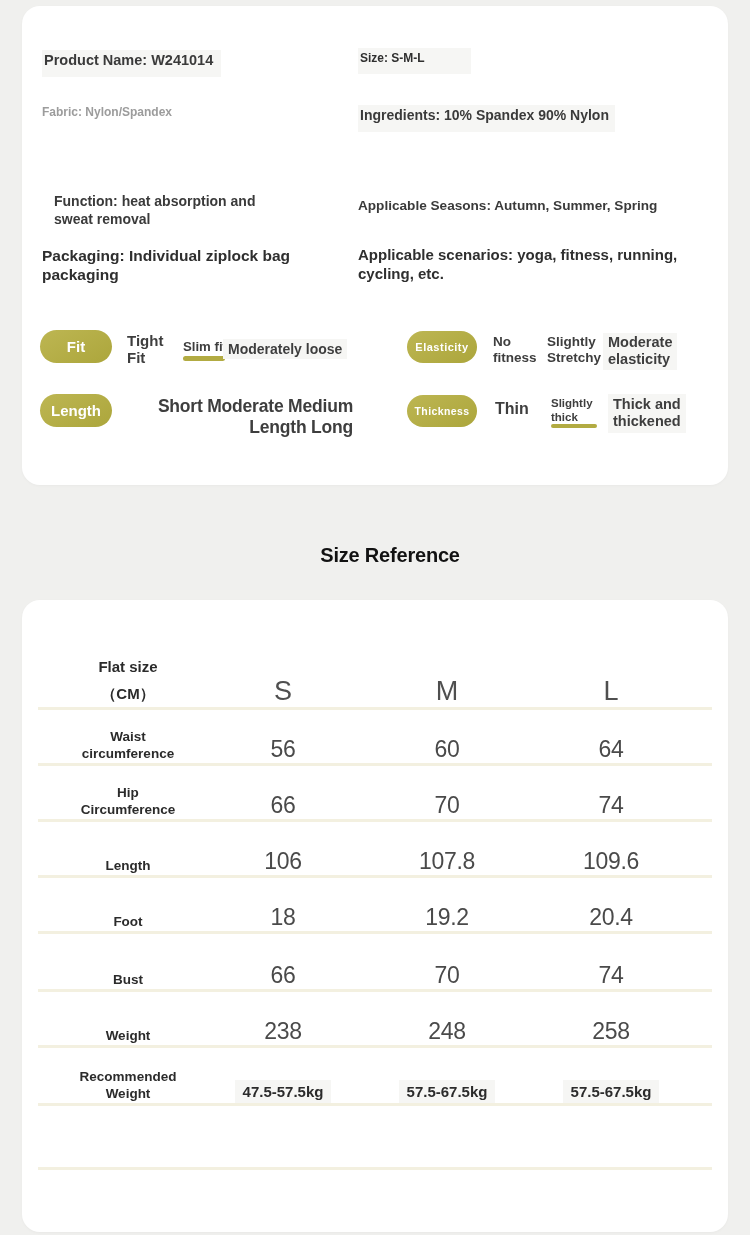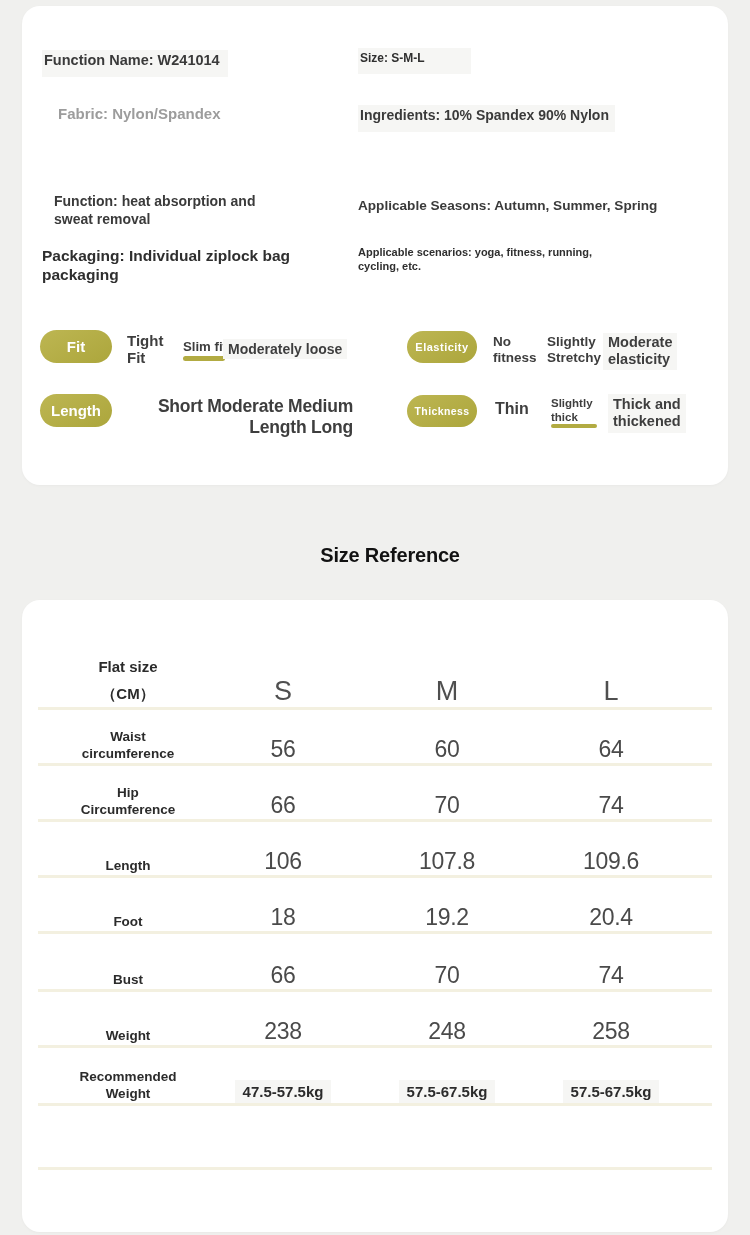--- a/index.html
+++ b/index.html
@@ -53,33 +53,33 @@
   .tval { font-size: 23px; font-weight: 400; color: #4a4a4a; letter-spacing: -0.3px; }
   .tval-bold { font-size: 15px; font-weight: bold; color: #2b2b2b; padding: 3px 8px; }
 </style>
 </head>
 <body>
 
 <div class="page">
 
   <section class="card card1"></section>
 
-  <div class="abs spec hl" style="left:42px; top:50px; font-size:14.5px; padding:2px 8px 9px 2px;">Function Name: W241014</div>
+  <div class="abs spec hl" style="left:42px; top:50px; font-size:14.5px; padding:2px 8px 9px 2px;">Product Name: W241014</div>
   <div class="abs spec big hl" style="left:358px; top:48px; font-size:12px; padding:3px 46px 9px 2px;">Size: S-M-L</div>
 
-  <div class="abs spec gray" style="left:42px; top:105px; font-size:15px;margin-left:16px;">Fabric: Nylon/Spandex</div>
+  <div class="abs spec gray" style="left:42px; top:105px; font-size:12px;">Fabric: Nylon/Spandex</div>
   <div class="abs spec hl" style="left:358px; top:105px; font-size:14px; padding:2px 6px 9px 2px;">Ingredients: 10% Spandex 90% Nylon</div>
 
   <div class="abs spec" style="left:42px; top:192px; font-size:14px; line-height:1.3;margin-left:12px;">Function: heat absorption and
 sweat removal</div>
   <div class="abs spec" style="left:358px; top:198px; font-size:13.6px;">Applicable Seasons: Autumn, Summer, Spring</div>
 
   <div class="abs spec big" style="left:42px; top:246px; font-size:15.5px; line-height:1.25;">Packaging: Individual ziplock bag
 packaging</div>
-  <div class="abs spec big" style="left:358px; top:246px; font-size:11px; line-height:1.25;">Applicable scenarios: yoga, fitness, running,
+  <div class="abs spec big" style="left:358px; top:246px; font-size:15px; line-height:1.25;">Applicable scenarios: yoga, fitness, running,
 cycling, etc.</div>
 
   <div class="pill" style="left:40px; top:330px; width:72px; height:33px; font-size:15px;">
     <span>Fit</span>
   </div>
   <div class="opt" style="left:127px; top:332px; font-size:15px; line-height:1.15;">Tight
 Fit</div>
   <div class="opt" style="left:183px; top:339px; font-size:13.2px;">Slim fit</div>
   <div class="selbar" style="left:183px; top:356px; width:42px; height:5px;"></div>
   <div class="opt hl" style="left:223px; top:339px; font-size:14px; padding:2px 5px;">Moderately loose</div>

